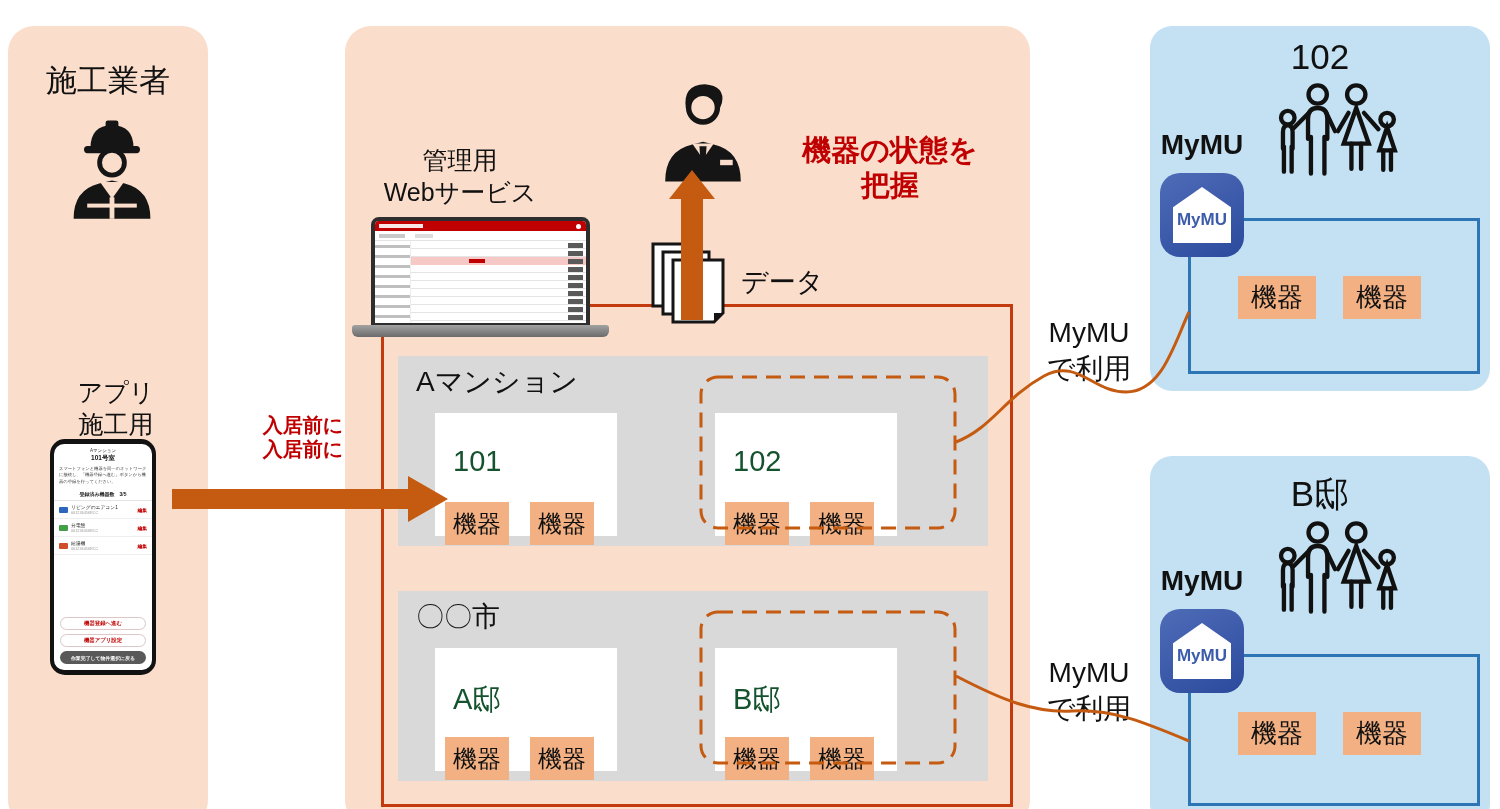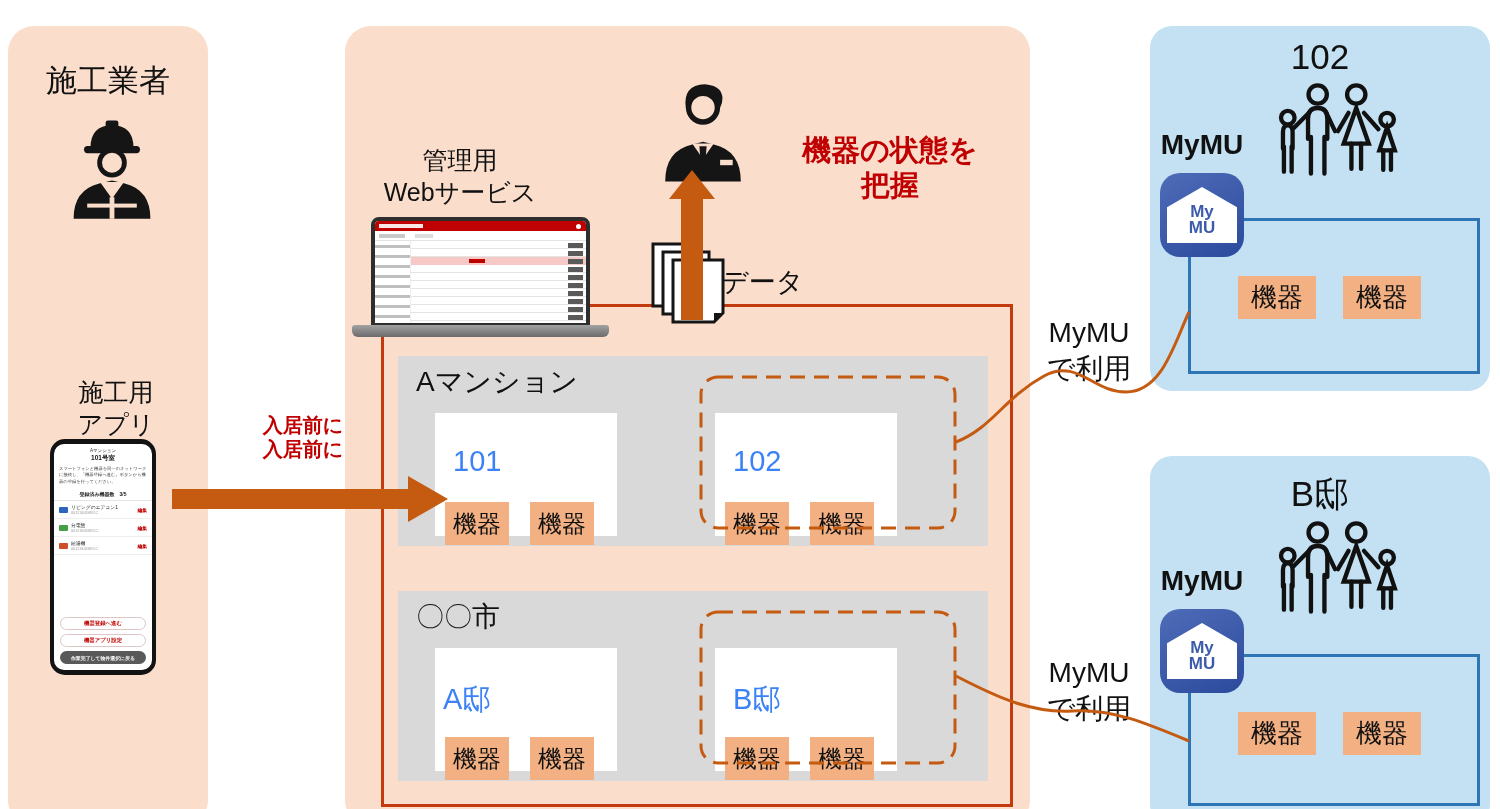--- a/index.html
+++ b/index.html
@@ -15,21 +15,21 @@
 
   .two-line { text-align:center; line-height:1.26; font-size:25px; color:#111; }
   .two-line span { display:block; }
 
   .red-note { color:#C00000; font-weight:bold; text-align:center; line-height:1.22; }
   .red-note span { display:block; }
 
   .gray-group { background:#D9D9D9; }
   .group-label { font-size:28px; color:#111; }
   .room-card { background:#fff; }
-  .room-name { font-size:29px; color:#3b82f6; }
+  .room-name { font-size:29px; color:#14532d; }
 
   .chip { background:#F3B183; color:#111; display:flex; align-items:center; justify-content:center; }
   .chip.sm { width:64px; height:43px; font-size:24px; }
   .chip.lg { width:78px; height:43px; font-size:26px; }
 
   .frame-red { border:3px solid #C23A0D; }
   .blue-rect { border:3px solid #2E75B6; }
 
   .link-label { font-size:28px; color:#111; text-align:center; line-height:1.28; }
   .link-label span { display:block; }
@@ -80,23 +80,23 @@
   .ph-btns { padding:0 6px 6px; }
   .p-btn { height:13px; border:1px solid #ddc6c6; border-radius:7px; background:#fff;
     color:#C00000; font-weight:bold; font-size:5.4px; display:flex; align-items:center;
     justify-content:center; margin-top:4px; }
   .p-btn.dark { background:#595959; color:#fff; border:none; font-size:4.9px; }
 
   
   .mymu-icon { width:84px; height:84px; border-radius:20px;
     background:linear-gradient(150deg,#4F6CB8,#2B4A9C); display:flex; align-items:center;
     justify-content:center; z-index:4; }
-  .mymu-house { width:70px; height:56px; background:#fff;
+  .mymu-house { width:58px; height:56px; background:#fff;
     clip-path:polygon(50% 0,100% 36%,100% 100%,0 100%,0 36%);
-    display:flex; flex-direction:column; align-items:center; justify-content:center; padding-top:10px; }
+    display:flex; flex-direction:row; align-items:center; justify-content:center; padding-top:10px; }
   .mymu-house span { display:block; color:#3C5CAB; font-weight:bold; font-size:17px; line-height:.95; }
 
   .overlay { position:absolute; left:0; top:0; width:1500px; height:809px;
     pointer-events:none; z-index:5; }
   svg.icon { display:block; }
 </style>
 </head>
 <body>
 
 <div class="stage">
@@ -111,22 +111,22 @@
         <rect x="52" y="9" width="16" height="11" rx="3" fill="#151515"></rect>
         <circle cx="60" cy="62" r="15.5" fill="#FADDCB" stroke="#151515" stroke-width="6"></circle>
         <path d="M12 132 Q12 96 44 88 L60 84 L76 88 Q108 96 108 132 Z" fill="#151515"></path>
         <polygon points="45,86 75,86 60,107" fill="#FADDCB"></polygon>
         <rect x="57" y="105" width="6" height="27" fill="#FADDCB"></rect>
         <rect x="29" y="113" width="62" height="5" fill="#FADDCB"></rect>
       </svg>
     </div>
 
     <div class="abs two-line" style="left:20px;top:330px;width:176px;">
+      <span>アプリ</span>
       <span>施工用</span>
-      <span>アプリ</span>
     </div>
 
     <div class="abs phone" style="left:42px;top:392px;">
       <div class="phone-screen">
         <div class="ph-head">
           <div class="ph-prop">Aマンション</div>
           <div class="ph-room">101号室</div>
         </div>
         <div class="ph-instr">スマートフォンと機器を同一のネットワークに接続し、「機器登録へ進む」ボタンから機器の登録を行ってください。</div>
         <div class="ph-reg">
@@ -206,42 +206,42 @@
   <div class="abs laptop-base"></div>
 
   <div class="abs" style="left:650px;top:220px;width:78px;height:92px;z-index:3;">
     <svg class="icon" viewBox="0 0 78 92" width="78" height="92">
       <rect x="3" y="3" width="46" height="62" fill="#fff" stroke="#151515" stroke-width="3"></rect>
       <rect x="13" y="11" width="46" height="62" fill="#fff" stroke="#151515" stroke-width="3"></rect>
       <path d="M23 19 H73 V72 L64 81 H23 Z" fill="#fff" stroke="#151515" stroke-width="3"></path>
       <path d="M73 72 L64 72 L64 81 Z" fill="#151515"></path>
     </svg>
   </div>
-  <div class="abs data-label" style="left:721px;top:243px;">データ</div>
+  <div class="abs data-label" style="left:741px;top:243px;">データ</div>
 
   <div class="abs gray-group" style="left:398px;top:335px;width:590px;height:190px;"></div>
   <div class="abs group-label" style="left:416px;top:342px;">Aマンション</div>
 
   <div class="abs room-card" style="left:435px;top:392px;width:182px;height:123px;">
     <div class="abs room-name" style="left:18px;top:11px;">101</div>
     <div class="abs chip sm" style="left:10px;top:68px;">機器</div>
     <div class="abs chip sm" style="left:95px;top:68px;">機器</div>
   </div>
 
   <div class="abs room-card" style="left:715px;top:392px;width:182px;height:123px;">
     <div class="abs room-name" style="left:18px;top:11px;">102</div>
     <div class="abs chip sm" style="left:10px;top:68px;">機器</div>
     <div class="abs chip sm" style="left:95px;top:68px;">機器</div>
   </div>
 
   <div class="abs gray-group" style="left:398px;top:570px;width:590px;height:190px;"></div>
   <div class="abs group-label" style="left:416px;top:577px;">〇〇市</div>
 
   <div class="abs room-card" style="left:435px;top:627px;width:182px;height:123px;">
-    <div class="abs room-name" style="left:8px;top:11px;">A邸</div>
+    <div class="abs room-name" style="left:18px;top:11px;">A邸</div>
     <div class="abs chip sm" style="left:10px;top:68px;">機器</div>
     <div class="abs chip sm" style="left:95px;top:68px;">機器</div>
   </div>
 
   <div class="abs room-card" style="left:715px;top:627px;width:182px;height:123px;">
     <div class="abs room-name" style="left:18px;top:11px;">B邸</div>
     <div class="abs chip sm" style="left:10px;top:68px;">機器</div>
     <div class="abs chip sm" style="left:95px;top:68px;">機器</div>
   </div>
 

